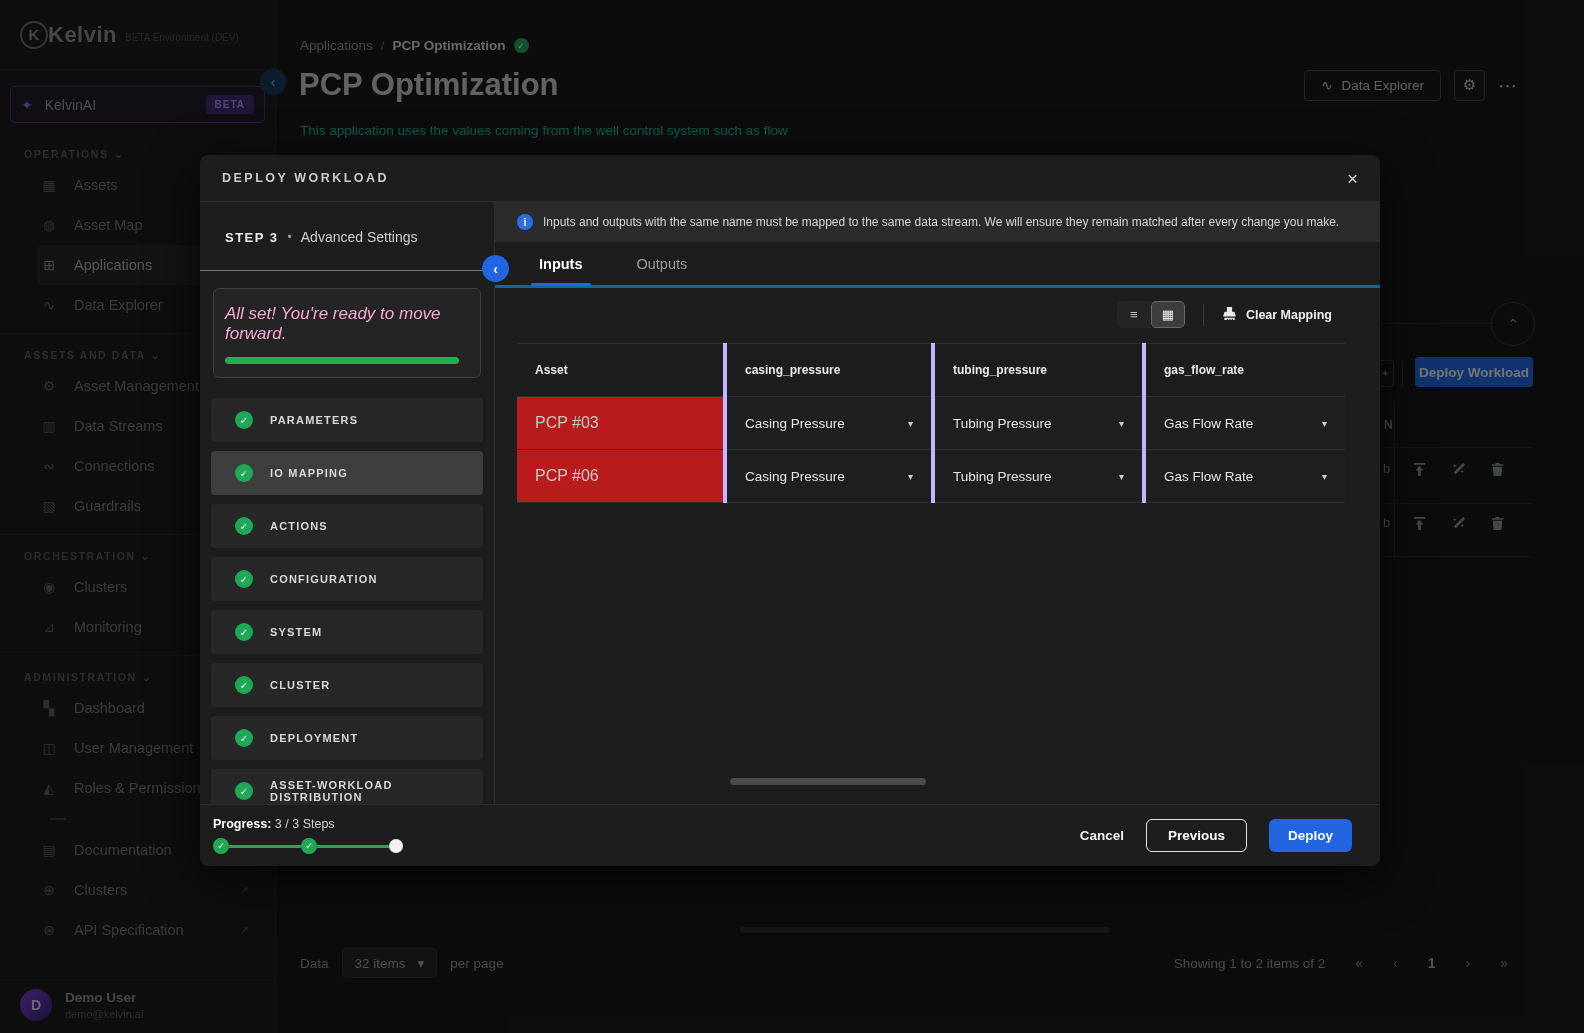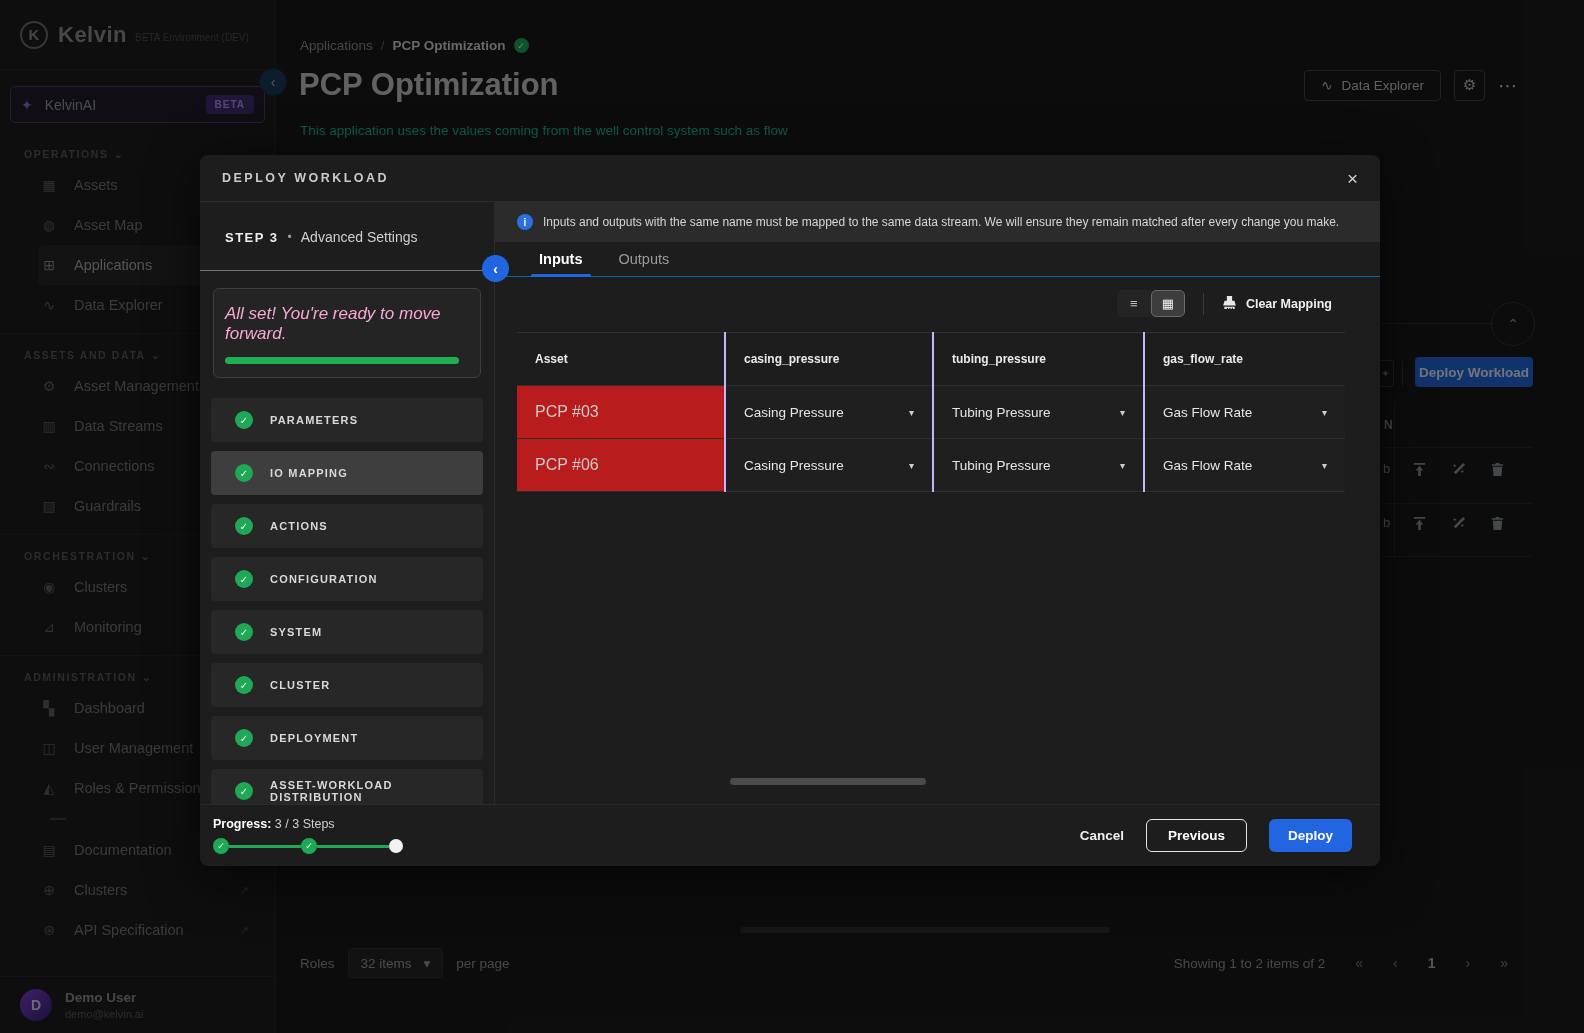--- a/index.html
+++ b/index.html
@@ -4,21 +4,21 @@
 <style>
   * { margin:0; padding:0; box-sizing:border-box; }
   html,body { background:#000; }
   body { font-family:"Liberation Sans", sans-serif; }
   .app { position:relative; width:1584px; height:1033px; background:#141414; overflow:hidden; color:#c9c9c9; }
 
   
   .sidebar { position:absolute; left:0; top:0; width:276px; height:100%; background:#1a1a1a; border-right:1px solid #262626; display:flex; flex-direction:column; }
   .brand { height:70px; display:flex; align-items:center; padding:0 20px; border-bottom:1px solid #242424; }
   .brand-logo { width:28px; height:28px; border:2px solid #6a6d70; border-radius:50%; display:flex; align-items:center; justify-content:center; font-size:15px; font-weight:700; color:#8a8d90; }
-  .brand-name { font-size:22px; font-weight:600; color:#8e9194; margin-left:10px; letter-spacing:.5px; }
+  .brand-name { font-size:22px; font-weight:600; color:#8e9194; letter-spacing:.5px; }
   .brand-env { font-size:10px; color:#4a4d50; margin-left:8px; margin-top:6px; }
   .kai-btn { margin:16px 10px 10px; height:37px; border:1px solid #4a3a68; border-radius:5px; background:#1e1b26; display:flex; align-items:center; padding:0 10px; }
   .kai-spark { color:#8b6fd8; font-size:14px; }
   .kai-label { color:#9a9da0; font-size:14px; margin-left:12px; flex:1; }
   .kai-badge { background:#3d2b72; color:#a88ef0; font-size:10px; font-weight:700; letter-spacing:1px; padding:4px 9px; border-radius:4px; }
   .nav { flex:1; overflow:hidden; }
   .nav-section { padding:15px 24px 4px; font-size:10.5px; font-weight:700; letter-spacing:1.6px; color:#55585b; }
   .nav-section .chev { font-size:11px; letter-spacing:0; margin-left:5px; color:#55585b; }
   .nav-item { height:40px; display:flex; align-items:center; padding-left:40px; color:#737679; font-size:14.5px; cursor:pointer; }
   .nav-item .ni { width:18px; text-align:center; margin-right:16px; font-size:14px; color:#5c5f62; }
@@ -85,39 +85,39 @@
   .checklist { padding:0 11px; overflow:hidden; }
   .chk-item { height:44px; margin-bottom:9px; background:#272727; border-radius:4px; display:flex; align-items:center; padding-left:24px; gap:17px; }
   .chk-item.active { background:#3e3e3e; }
   .chk-circle { width:18px; height:18px; border-radius:50%; background:#1fa855; color:#fff; font-size:10px; display:flex; align-items:center; justify-content:center; flex:none; }
   .chk-label { font-size:11px; font-weight:600; letter-spacing:1.2px; color:#d9d9d9; }
 
   .mright { flex:1; position:relative; min-width:0; }
   .info-banner { height:40px; background:#2b2b2b; display:flex; align-items:center; gap:10px; padding:0 22px; }
   .info-i { width:16px; height:16px; border-radius:50%; background:#2b6fe3; color:#fff; font-size:10px; font-weight:700; display:flex; align-items:center; justify-content:center; flex:none; }
   .info-text { font-size:12px; color:#d6d6d6; }
-  .tabs { height:35px; border-bottom:1px solid #0369a1; display:flex; align-items:center; padding-left:40px; gap:28px; }
+  .tabs { height:46px; border-bottom:3px solid #0369a1; display:flex; align-items:center; padding-left:40px; gap:46px; }
   .tab { font-size:14.5px; color:#9a9a9a; height:100%; display:flex; align-items:center; position:relative; padding:0 4px; cursor:pointer; }
   .tab.active { color:#fff; font-weight:700; }
   .tab.active::after { content:""; position:absolute; left:-4px; right:-4px; bottom:-1px; height:3px; background:#2166e0; border-radius:2px; }
   .panel-collapse { position:absolute; left:-13px; top:53px; width:27px; height:27px; border-radius:50%; background:#2166e0; color:#fff; font-size:14px; font-weight:700; display:flex; align-items:center; justify-content:center; z-index:2; }
   .io-toolbar { display:flex; align-items:center; justify-content:flex-end; padding:13px 48px 0 0; }
   .seg { display:flex; border-radius:5px; overflow:hidden; }
   .seg-btn { width:34px; height:27px; display:flex; align-items:center; justify-content:center; color:#bdbdbd; background:#242424; font-size:13px; }
   .seg-btn.on { background:#3d3d3d; border:1px solid #6a6a6a; border-radius:5px; color:#f0f0f0; }
   .tb-div { width:1px; height:22px; background:#3a3a3a; margin:0 18px; }
   .clear-map { display:flex; align-items:center; gap:9px; color:#f0f0f0; font-size:12.5px; font-weight:700; }
   .clear-map svg { width:15px; height:15px; fill:#e8e8e8; }
 
   .io-table { margin:15px 35px 0 22px; border-collapse:collapse; table-layout:fixed; width:828px; font-size:12.5px; }
   .io-table col.c0{width:208px;} .io-table col.c1{width:208px;} .io-table col.c2{width:211px;}
   .io-table th { height:53px; text-align:left; padding:0 18px; font-size:12px; font-weight:700; color:#eaeaea; border-top:1px solid #2f2f2f; }
   .io-table td { height:53px; padding:0 18px; border-top:1px solid #2f2f2f; }
   .io-table tr:last-child td { border-bottom:1px solid #2f2f2f; }
-  .io-table th + th, .io-table td + td { border-left:2px solid #c4b5fd; }
+  .io-table th + th, .io-table td + td { border-left:4px solid #c4b5fd; }
   .cell-asset { background:#b91c1c; color:#c9c9c9; font-size:16px;margin-top:24px; }
   .cell-dd { background:#1f1f1f; }
   .dd { display:flex; align-items:center; justify-content:space-between; color:#e6e6e6; font-size:13.5px; cursor:pointer; }
   .dd .caret { color:#cfcfcf; font-size:10px; }
   .hscroll-pill { position:absolute; left:235px; top:576px; width:196px; height:7px; background:#4b4b4b; border-radius:4px; }
 
   .modal-footer { height:62px; border-top:1px solid #2c2c2c; display:flex; align-items:center; padding:0 28px 0 13px; }
   .prog-block { display:flex; flex-direction:column; gap:7px; }
   .prog-text { font-size:12.5px; color:#cfcfcf; }
   .prog-text b { color:#fff; }
@@ -291,21 +291,21 @@
             <path d="M13 1l2 2L5 13l-2-2zM12 8l.6 1.6L14 10l-1.4.6L12 12l-.6-1.4L10 10l1.4-.4zM4 2l.5 1.3L6 4l-1.5.5L4 6l-.5-1.5L2 4l1.5-.7z"></path>
           </svg></span>
       <span><svg viewBox="0 0 16 16">
             <path d="M6 1h4v1.5h4V4H2V2.5h4zM3 5h10l-.8 10H3.8z"></path>
           </svg></span>
     </div>
 
     <div class="bottom-scroll"></div>
     <div class="bottom-bar">
       <div class="show-group">
-        <span>Roles</span>
+        <span>Data</span>
         <div class="page-size">
           <span>32 items</span>
           <span>▾</span>
         </div>
         <span>per page</span>
       </div>
       <div class="pager">
         <span>Showing 1 to 2 items of 2</span>
         <span class="pg">«</span>
         <span class="pg">‹</span>

